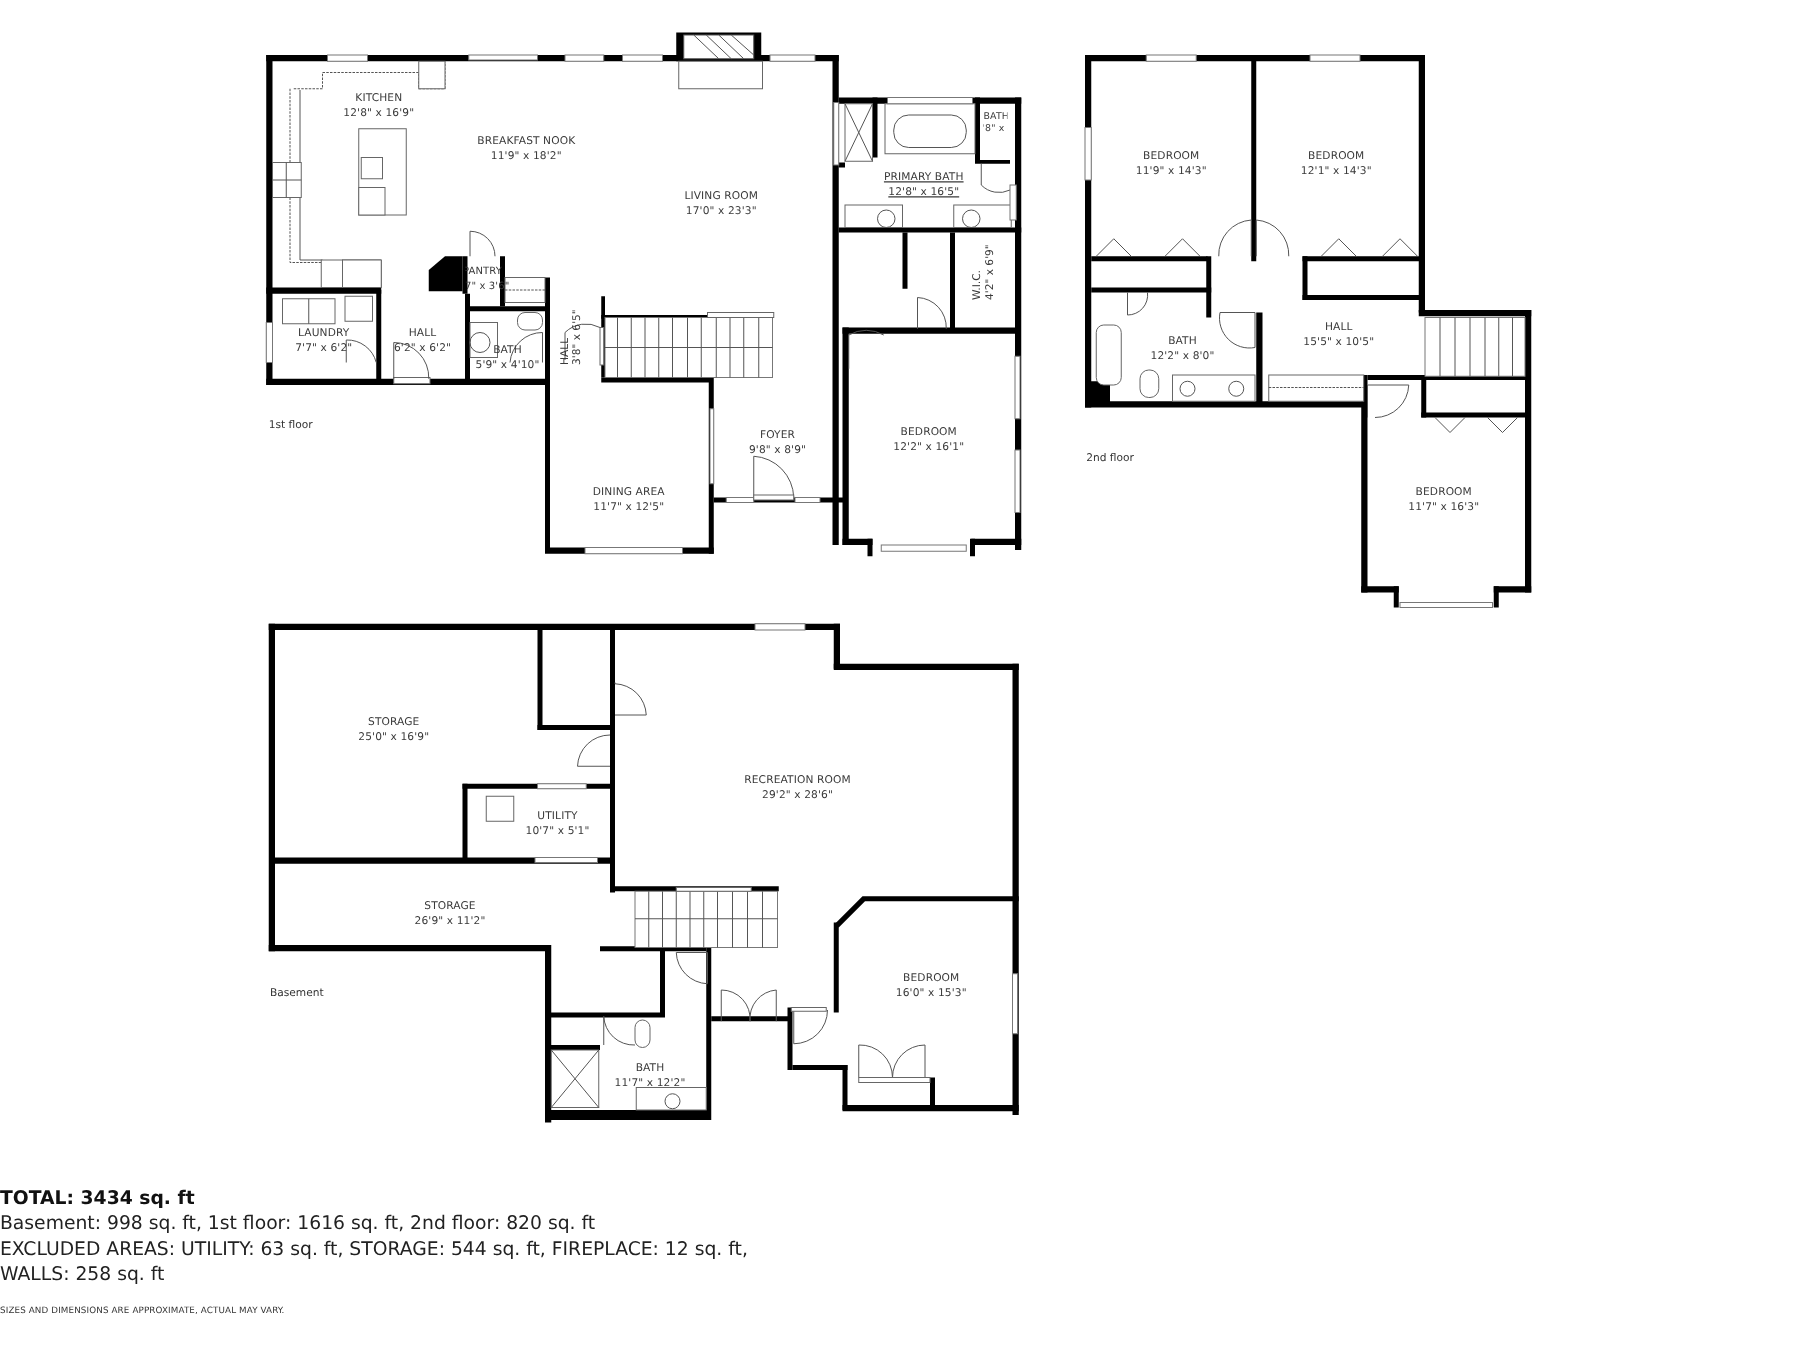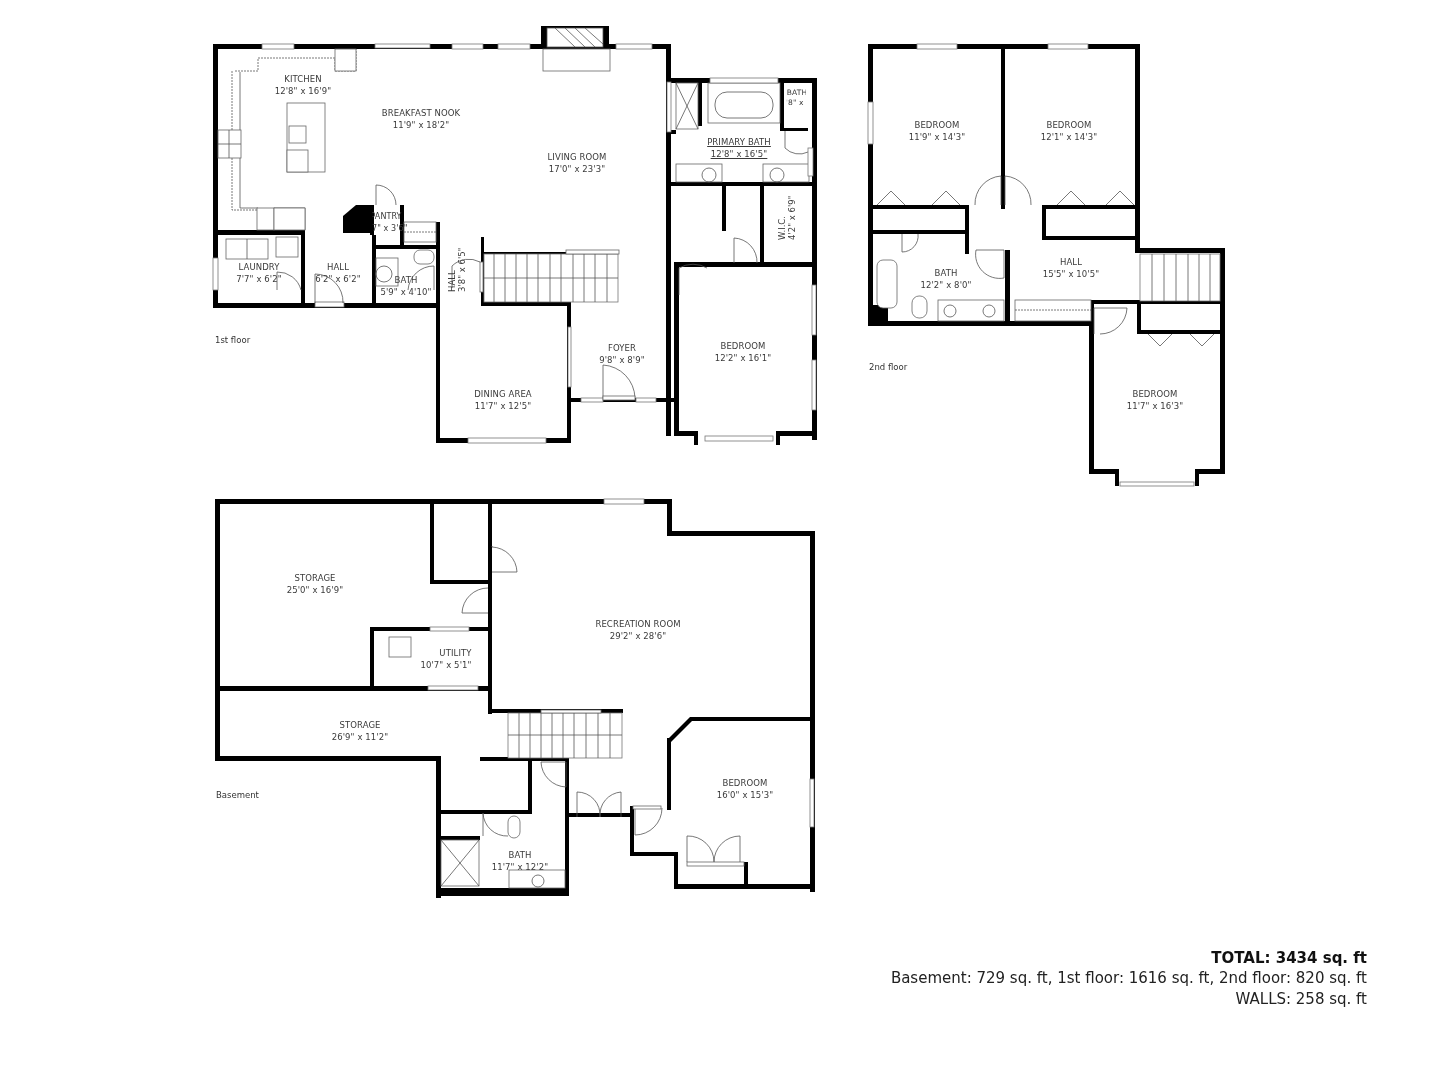--- a/index.html
+++ b/index.html
@@ -8,21 +8,21 @@
   .wall { fill: #000; }
   .thin { stroke: #555; stroke-width: 0.8; fill: none; }
   .thinf { stroke: #666; stroke-width: 0.8; fill: #fff; }
   .win { fill: #fff; stroke: #777; stroke-width: 0.8; }
   .stair { stroke: #777; stroke-width: 0.8; fill: #fff; }
   .lbl { position: absolute; text-align: center; font-size: 8.5px; line-height: 12px; color: #3a3a3a; white-space: nowrap; transform: translateX(-50%); letter-spacing: 0.1px; }
   .lbl .nm { display: block; }
   .lbl .dim { display: block; }
   .vlbl { position: absolute; font-size: 8.5px; line-height: 10px; color: #3a3a3a; white-space: nowrap; transform: rotate(-90deg); transform-origin: left top; }
   .floor-tag { position: absolute; font-size: 8.5px; color: #333; }
-  .summary { position: absolute; left: 0; width: 1335px; top: 948px; text-align: right; margin-left: 32px; }
+  .summary { position: absolute; left: 0; width: 1335px; top: 948px; text-align: left; }
   .summary .total { font-size: 15px; font-weight: bold; color: #111; line-height: 20px; }
   .summary .line { font-size: 15px; color: #222; line-height: 20.5px; }
   .summary .disc { font-size: 7px; color: #333; margin-top: 14px; letter-spacing: 0.1px; }
 </style>
 </head>
 <body>
 
 <svg class="plan" viewBox="0 0 1440 1080" xmlns="http://www.w3.org/2000/svg">
 
   <g>
@@ -343,21 +343,21 @@
 <div class="lbl" style="left:1155px;top:388px;">
   <span class="nm">BEDROOM</span>
   <span class="dim">11'7" x 16'3"</span>
 </div>
 <div class="floor-tag" style="left:869px;top:362px;">2nd floor</div>
 
 <div class="lbl" style="left:315px;top:572px;">
   <span class="nm">STORAGE</span>
   <span class="dim">25'0" x 16'9"</span>
 </div>
-<div class="lbl" style="left:446px;top:647px;text-align:right;">
+<div class="lbl" style="left:446px;top:647px;">
   <span class="nm">UTILITY</span>
   <span class="dim">10'7" x 5'1"</span>
 </div>
 <div class="lbl" style="left:638px;top:618px;">
   <span class="nm">RECREATION ROOM</span>
   <span class="dim">29'2" x 28'6"</span>
 </div>
 <div class="lbl" style="left:360px;top:719px;">
   <span class="nm">STORAGE</span>
   <span class="dim">26'9" x 11'2"</span>
@@ -367,15 +367,17 @@
   <span class="dim">16'0" x 15'3"</span>
 </div>
 <div class="lbl" style="left:520px;top:849px;">
   <span class="nm">BATH</span>
   <span class="dim">11'7" x 12'2"</span>
 </div>
 <div class="floor-tag" style="left:216px;top:790px;">Basement</div>
 
 <div class="summary">
   <div class="total">TOTAL: 3434 sq. ft</div>
-  <div class="line">Basement: 729 sq. ft, 1st floor: 1616 sq. ft, 2nd floor: 820 sq. ft</div>
+  <div class="line">Basement: 998 sq. ft, 1st floor: 1616 sq. ft, 2nd floor: 820 sq. ft</div>
+  <div class="line">EXCLUDED AREAS: UTILITY: 63 sq. ft, STORAGE: 544 sq. ft, FIREPLACE: 12 sq. ft,</div>
   <div class="line">WALLS: 258 sq. ft</div>
+  <div class="disc">SIZES AND DIMENSIONS ARE APPROXIMATE, ACTUAL MAY VARY.</div>
 </div>
 
 </body></html>

